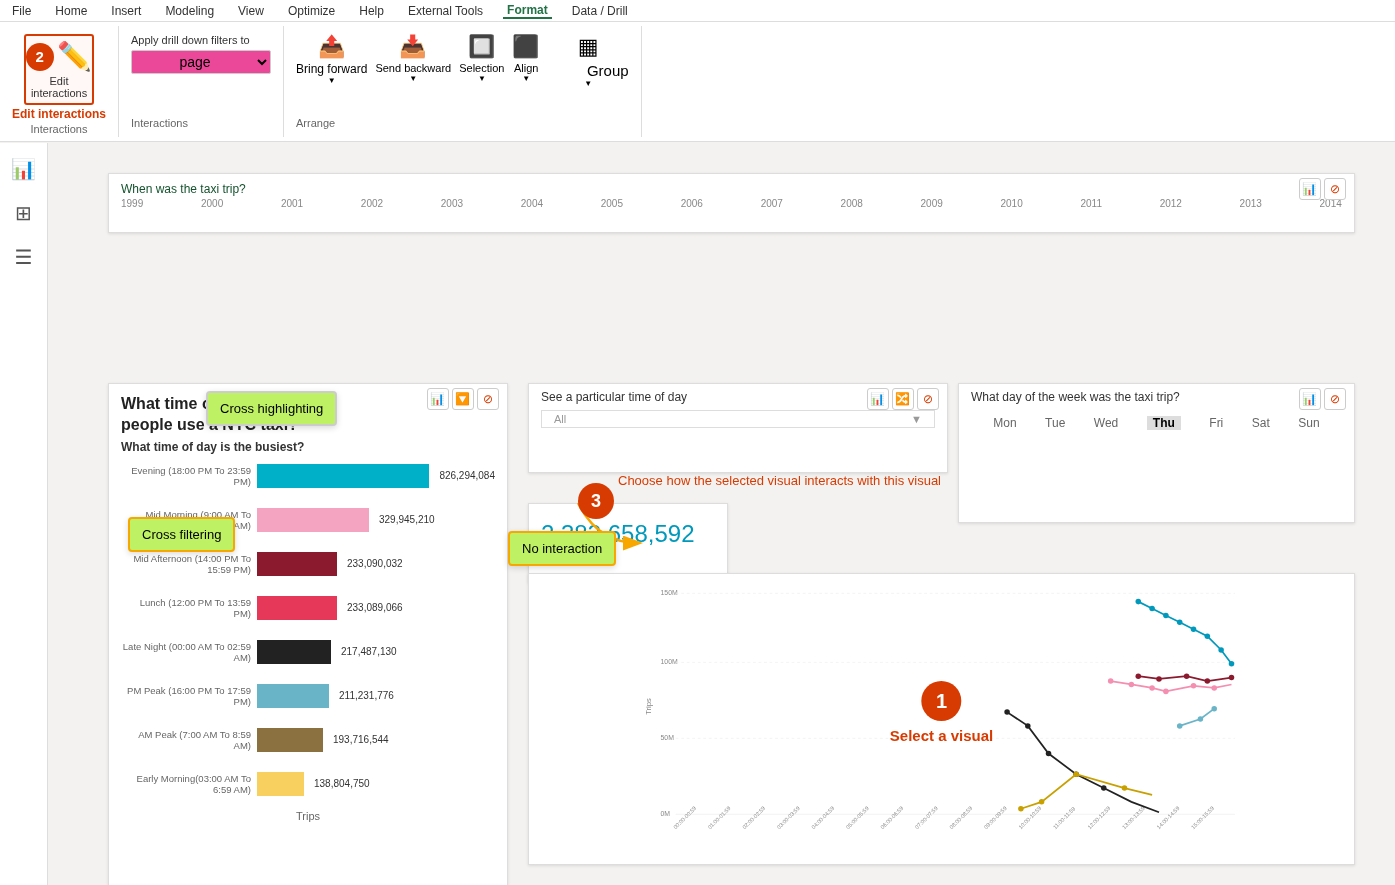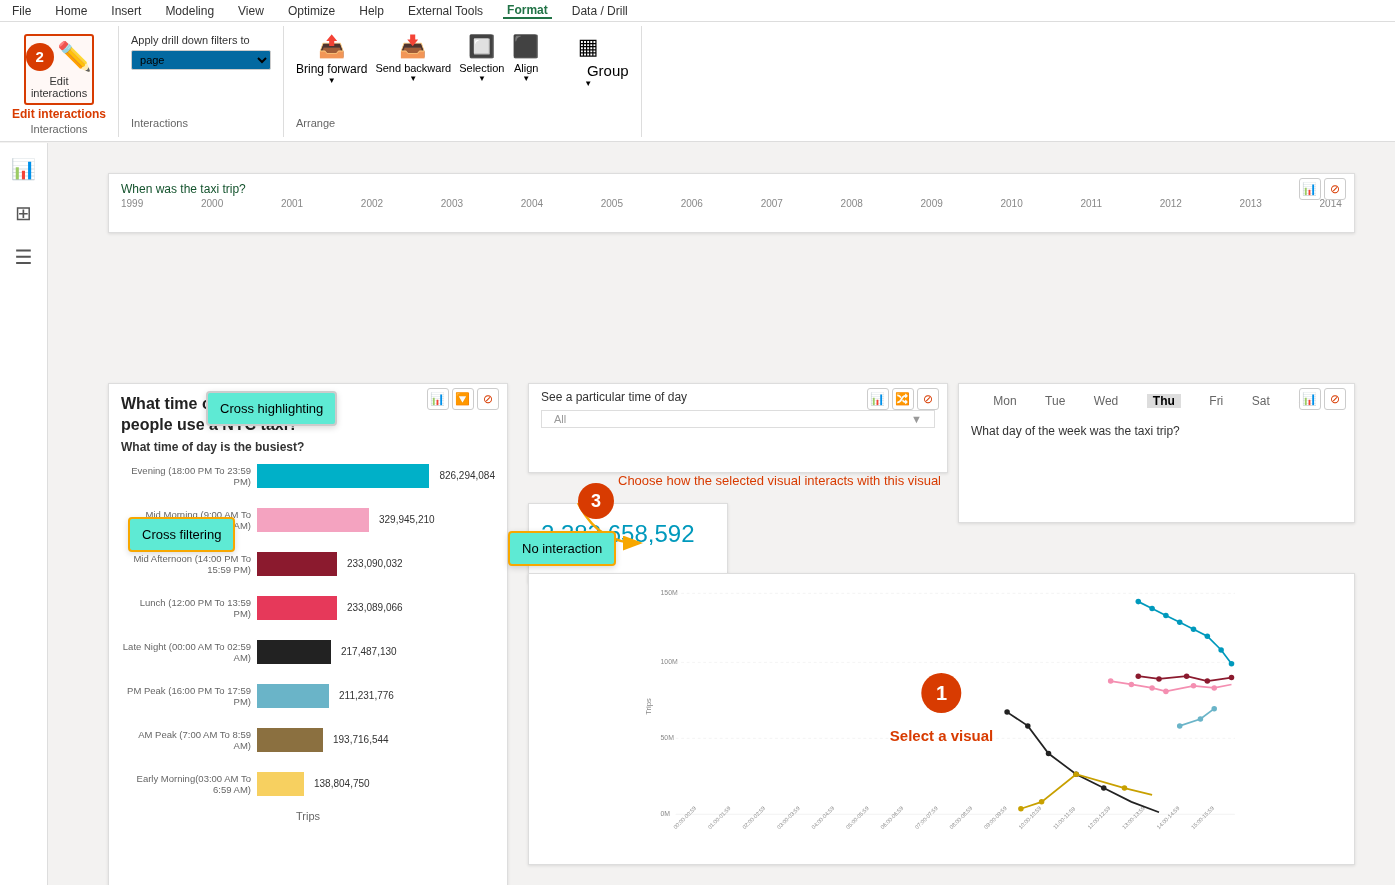--- a/index.html
+++ b/index.html
@@ -22,22 +22,22 @@
       display: flex; flex-direction: column; align-items: center;
       cursor: pointer; padding: 4px 6px; border-radius: 3px; min-width: 52px;
     }
 
     
     .edit-interactions-btn {
       border: 2px solid #d83b01 !important;
       background: #fff8f6 !important;
     }
     .drill-select {
-      font-size: 11px; border: 1px solid #ccc; border-radius: 2px; padding: 2px 4px;
-      width: 140px; background: #0369a1;
+      font-size: 14px; border: 1px solid #ccc; border-radius: 2px; padding: 2px 4px;
+      width: 140px; background: #ec4899; text-align: center;
     }
 
     
     .step-badge {
       display: inline-flex; align-items: center; justify-content: center;
       width: 28px; height: 28px; border-radius: 50%; background: #d83b01;
       color: #fff; font-size: 15px; font-weight: 700;
     }
 
     
@@ -65,21 +65,21 @@
       top: 30px; left: 60px; right: 40px; height: 60px;
     }
     .vis-icon {
       width: 22px; height: 22px; border-radius: 3px; display: flex; align-items: center; justify-content: center;
       background: #fff; border: 1px solid #ccc; cursor: pointer; font-size: 12px;
     }
     .vis-icon.crossed { color: #d83b01; }
 
     
     .callout {
-      position: absolute; background: #5eead4; border: 2px solid #ccc;
+      position: absolute; background: #bef264; border: 2px solid #ccc;
       border-radius: 4px; padding: 8px 12px; font-size: 13px; font-weight: 500;
       box-shadow: 0 2px 6px rgba(0,0,0,0.15); white-space: nowrap; z-index: 10;
     }
     .callout.orange-border { border-color: #f7a700; }
 
     
     .arrow-svg { position: absolute; pointer-events: none; z-index: 5; }
 
     
     .bar-chart-visual {
@@ -306,30 +306,30 @@
     </div>
 
     <div style="position:absolute; top:4px; right:8px; display:flex; gap:3px;">
       <div class="vis-icon">📊</div>
       <div class="vis-icon">🔀</div>
       <div class="vis-icon crossed">⊘</div>
     </div>
   </div>
 
   <div class="visual-container day-visual">
+    <div style="padding:6px 12px 2px; font-size:12px; color:#333;">What day of the week was the taxi trip?</div>
     <div style="display:flex; justify-content:space-around; padding:10px 20px;">
       <span style="font-size:12px; color:#666;">Mon</span>
       <span style="font-size:12px; color:#666;">Tue</span>
       <span style="font-size:12px; color:#666;">Wed</span>
       <span style="font-size:12px; font-weight:700; color:#000; background:#ddd; padding:0 6px;">Thu</span>
       <span style="font-size:12px; color:#666;">Fri</span>
       <span style="font-size:12px; color:#666;">Sat</span>
       <span style="font-size:12px; color:#666;">Sun</span>
     </div>
-    <div style="padding:6px 12px 2px; font-size:12px; color:#333;">What day of the week was the taxi trip?</div>
 
     <div style="position:absolute; top:4px; right:8px; display:flex; gap:3px;">
       <div class="vis-icon">📊</div>
       <div class="vis-icon crossed">⊘</div>
     </div>
   </div>
 
   <div class="visual-container big-number-visual">
     <div style="padding:16px 12px 0; font-size:24px; font-weight:400; color:#0099bc;">2,383,658,592</div>
   </div>
@@ -407,21 +407,21 @@
       <polyline points="780,220 810,210 830,195" fill="none" stroke="#6ab4c8" stroke-width="2.5"></polyline>
       <circle cx="780" cy="220" r="4" fill="#6ab4c8"></circle>
       <circle cx="810" cy="210" r="4" fill="#6ab4c8"></circle>
       <circle cx="830" cy="195" r="4" fill="#6ab4c8"></circle>
 
     </svg>
 
     
     <div style="position:absolute; bottom:120px; left:50%; transform:translateX(-50%); display:flex; flex-direction:column; align-items:center; z-index:10;">
       <div style="width:40px; height:40px; border-radius:50%; background:#d83b01; color:#fff; font-size:20px; font-weight:700; display:flex; align-items:center; justify-content:center;">1</div>
-      <div style="color:#d83b01; font-size:15px; font-weight:600; margin-top:14px;">Select a visual</div>
+      <div style="color:#d83b01; font-size:15px; font-weight:600; margin-top:6px;">Select a visual</div>
     </div>
   </div>
 
   <div style="position:absolute; top:340px; left:530px; z-index:20;">
     <div style="width:36px; height:36px; border-radius:50%; background:#d83b01; color:#fff; font-size:18px; font-weight:700; display:flex; align-items:center; justify-content:center;">3</div>
   </div>
 
   <div class="choose-callout" style="top:330px; left:570px;">Choose how the selected visual interacts with this visual</div>
 
   <svg class="arrow-svg" style="top:340px; left:450px; width:200px; height:80px;" viewBox="0 0 200 80">

